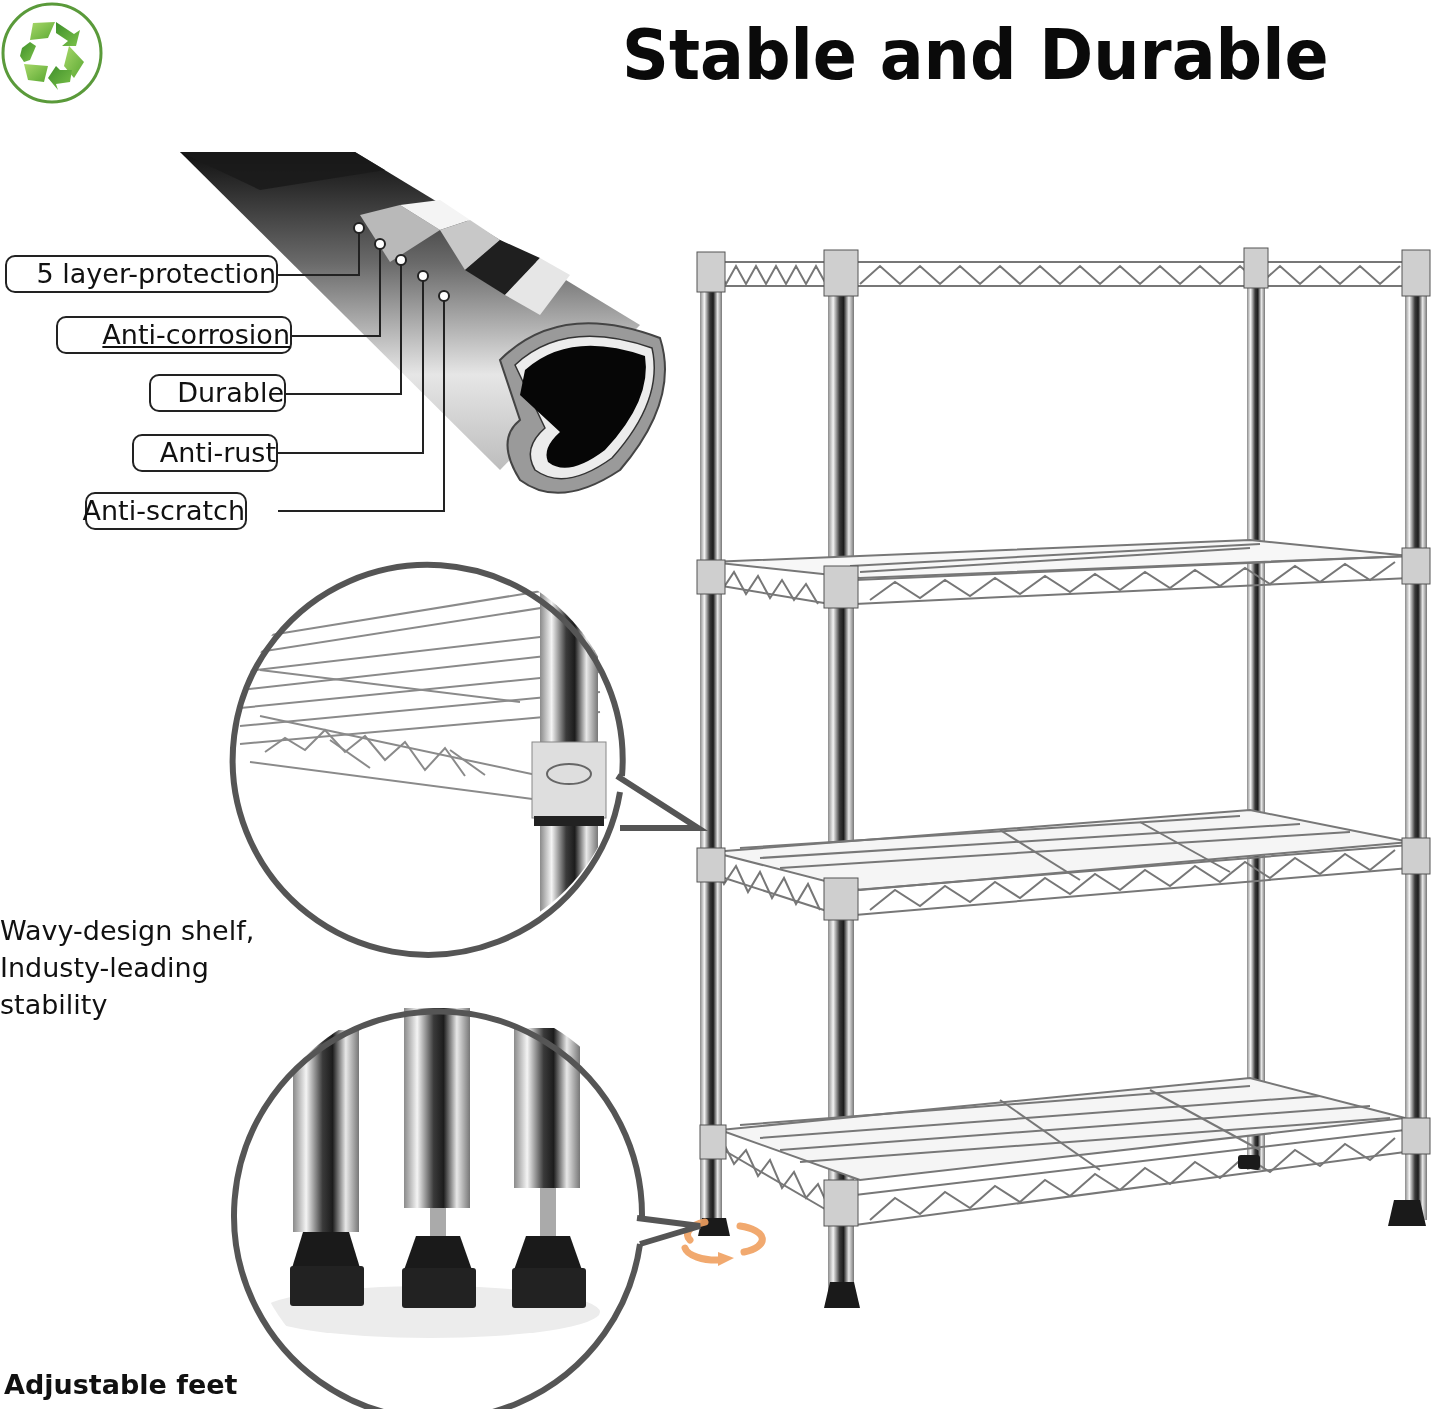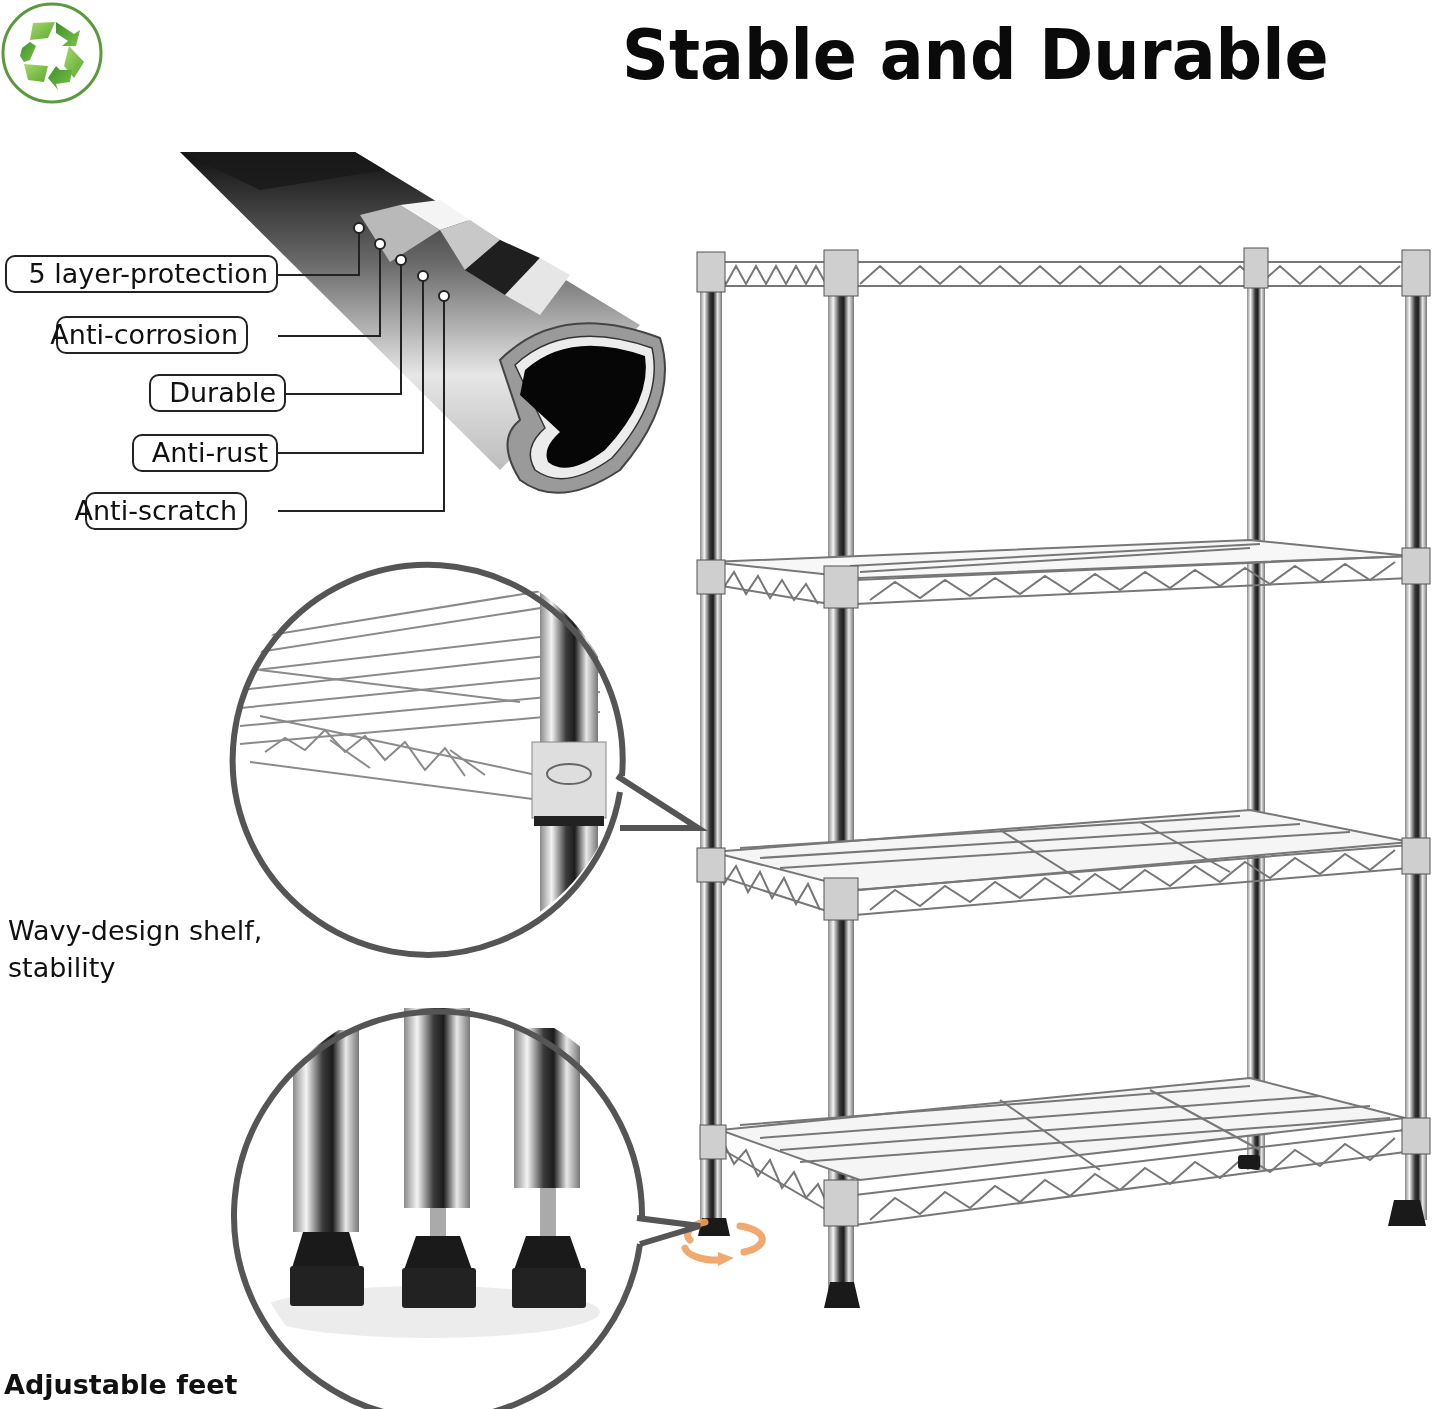--- a/index.html
+++ b/index.html
@@ -2,21 +2,21 @@
 <html><head>
 <meta charset="utf-8">
 <style>
   html, body { margin: 0; padding: 0; background: #ffffff; }
   body { width: 1445px; height: 1409px; position: relative; overflow: hidden;
          font-family: "DejaVu Sans", "Liberation Sans", sans-serif; color: #111; }
   .abs { position: absolute; }
   #title { left: 622px; top: 14px; font-size: 70px; font-weight: bold; letter-spacing: 0px;
            font-family: "DejaVu Sans", sans-serif; transform: scaleX(0.93); transform-origin: left top; color:#0a0a0a; }
   .tag { position: absolute; border: 2px solid #222; border-radius: 10px; background: #fff;
-         font-size: 27px; line-height: 36px; padding: 0 8px; height: 38px; box-sizing: border-box;
+         font-size: 27px; line-height: 36px; padding: 0 0; height: 38px; box-sizing: border-box;
          display: flex; align-items: center; justify-content: flex-end; white-space: nowrap; }
   .caption { position: absolute; font-size: 27px; line-height: 37px; color: #111; }
   svg { position: absolute; left: 0; top: 0; }
 </style>
 </head>
 <body>
 
 <svg width="1445" height="1409" viewBox="0 0 1445 1409">
   <defs>
     <linearGradient id="chromeV" x1="0" x2="1" y1="0" y2="0">
@@ -226,23 +226,24 @@
       <rect x="512" y="1268" width="74" height="40" rx="3" fill="#222"></rect>
     </g>
     <path d="M 642 1218 A 204 204 0 1 0 640 1244" fill="none" stroke="#555" stroke-width="6"></path>
     <path d="M 637 1218 L 700 1226 L 640 1244" fill="none" stroke="#555" stroke-width="6" stroke-linejoin="miter"></path>
   </g>
 </svg>
 
 <div id="title" class="abs">Stable and Durable</div>
 
 <div class="tag" style="left:5px; top:255px; width:273px;">5 layer-protection</div>
-<div class="tag" style="left:56px; top:316px; width:192px;">Anti-corrosion</div>
+<div class="tag" style="left:56px; top:316px; width:236px;text-decoration:underline;">Anti-corrosion</div>
 <div class="tag" style="left:149px; top:374px; width:137px;">Durable</div>
 <div class="tag" style="left:132px; top:434px; width:146px;">Anti-rust</div>
 <div class="tag" style="left:85px; top:492px; width:162px;">Anti-scratch</div>
 
-<div class="caption" style="left:8px; top:912px;">
+<div class="caption" style="left:0; top:912px;">
   <div>Wavy-design shelf,</div>
+  <div>Industy-leading</div>
   <div>stability</div>
 </div>
 
 <div class="caption" style="left:4px; top:1366px;font-weight:bold;">Adjustable feet</div>
 
 </body></html>

